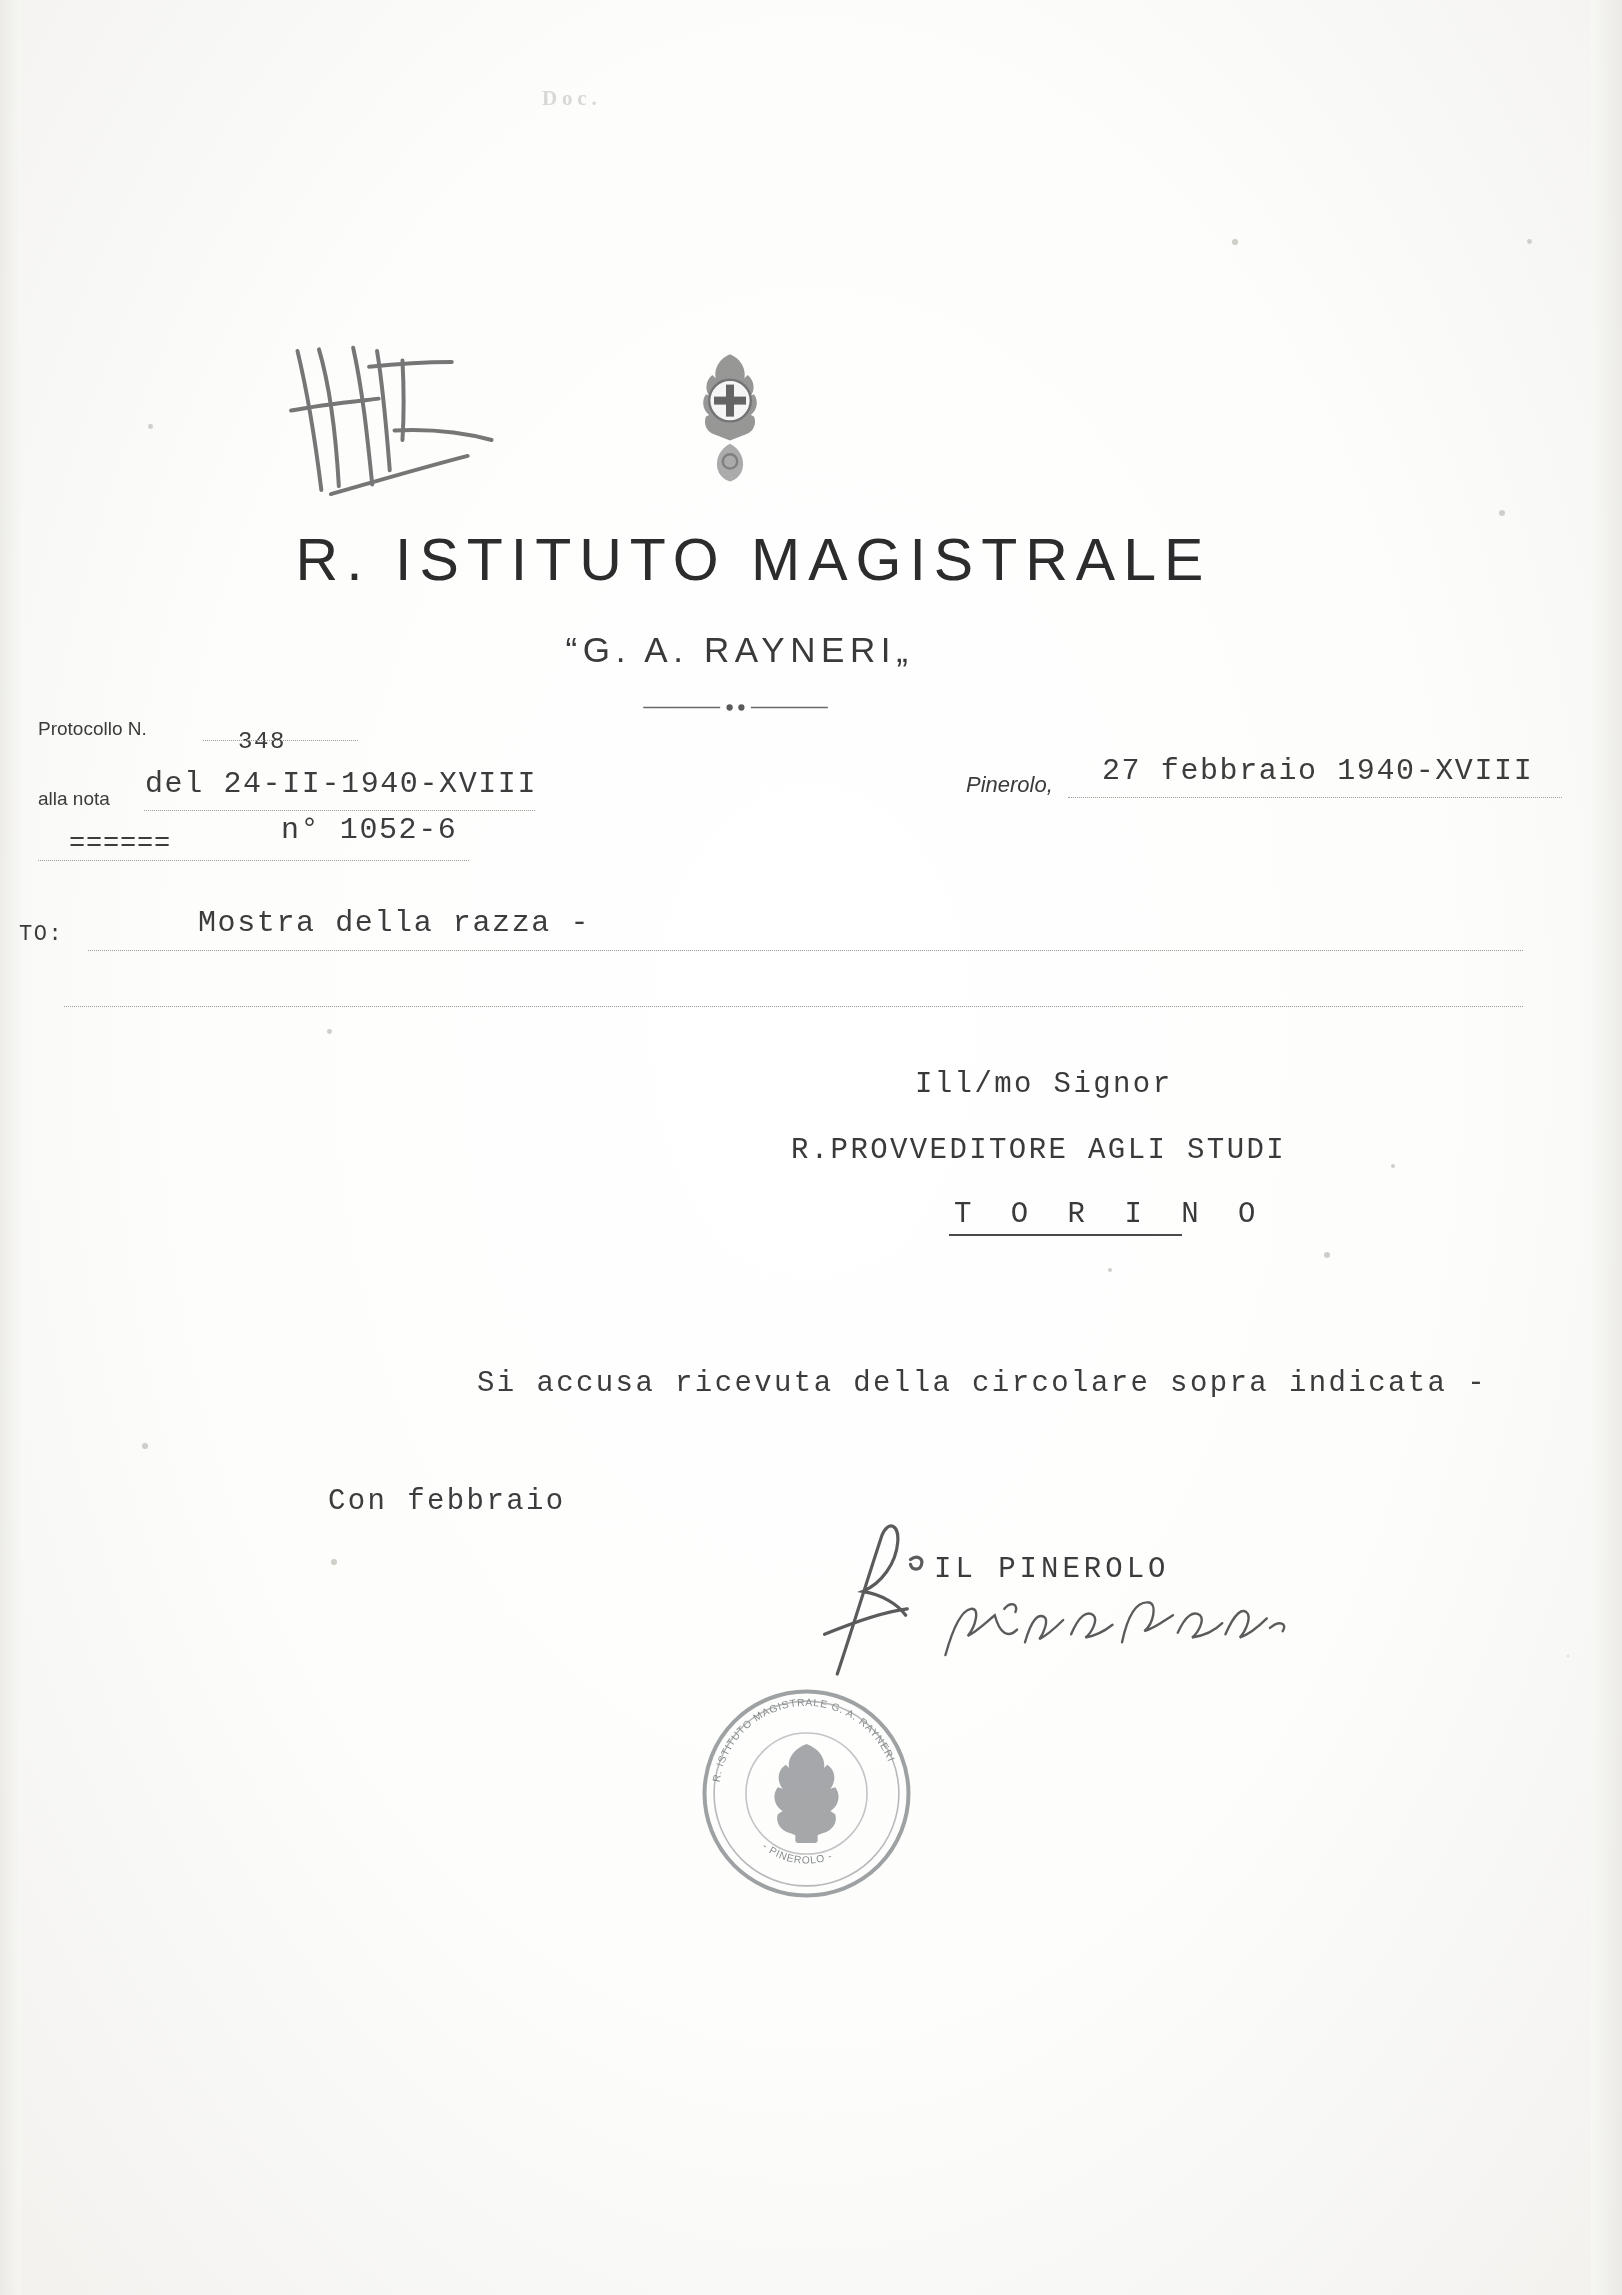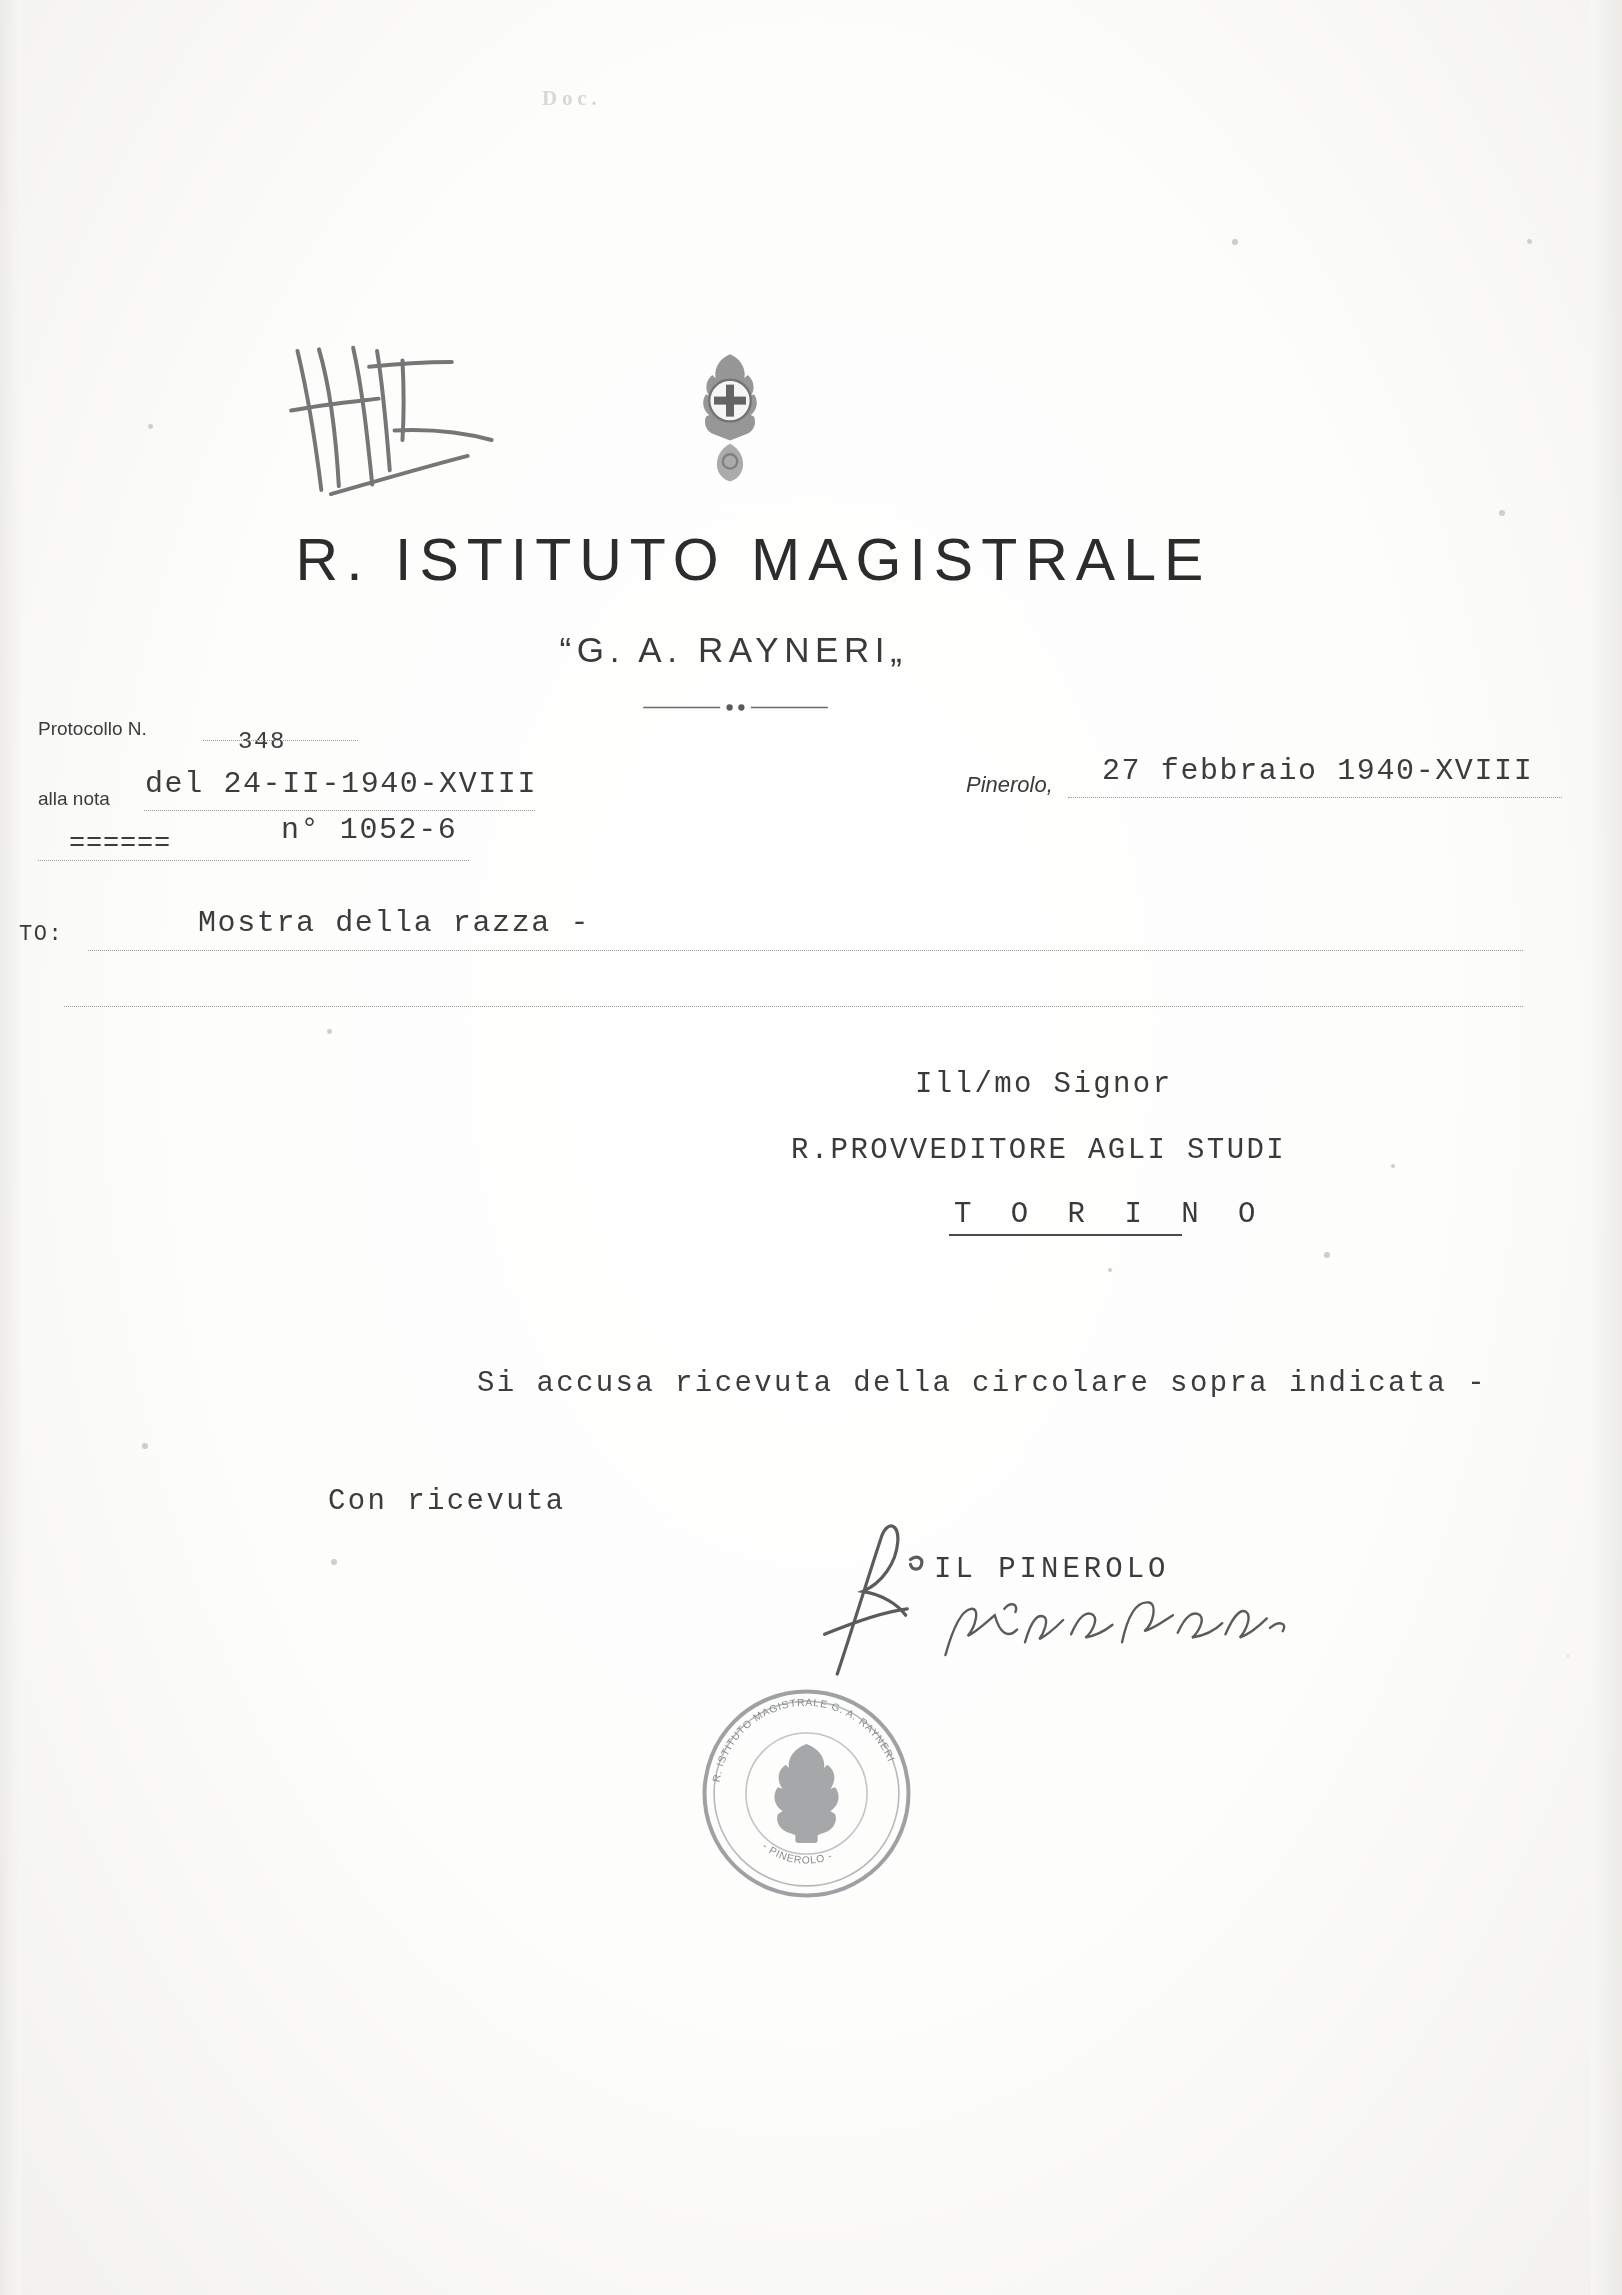--- a/index.html
+++ b/index.html
@@ -71,20 +71,21 @@
   }
   .inst-subtitle {
     position: absolute;
     left: 0;
     top: 630px;
     width: 1467px;
     text-align: center;
     font-size: 35px;
     letter-spacing: 5.6px;
     color: #3a3a3a;
+    padding-left: 6px;
   }
   .rule-orn {
     position: absolute;
     left: 642px;
     top: 702px;
     width: 187px;
     height: 11px;
   }
 
   
@@ -279,21 +280,21 @@
   <div class="typed to-value">Mostra  della  razza -</div>
   <div class="dotline to-dots"></div>
   <div class="dotline to-dots2"></div>
 
   <div class="addr-line addr1">Ill/mo Signor</div>
   <div class="addr-line addr2">R.PROVVEDITORE AGLI STUDI</div>
   <div class="addr-line addr3">T O R I N O</div>
   <div class="addr3-underline"></div>
 
   <div class="body-line body1">Si accusa ricevuta della circolare sopra indicata -</div>
-  <div class="body-line body2">Con ricevuta</div>
+  <div class="body-line body2">Con febbraio</div>
 
   <div class="sign-title">IL  PINEROLO</div>
 
   <svg class="signature" viewBox="0 0 640 220">
     <g stroke="#3f3f3f" fill="none" stroke-width="4" stroke-linecap="round">
       <path d="M40,200 C60,140 80,74 96,26 C104,6 118,12 116,34 C114,60 96,86 72,96 C96,100 116,112 126,126"></path>
       <path d="M24,150 C58,136 96,122 128,118"></path>
       <path d="M132,56 C140,50 148,54 146,62 C144,70 134,70 132,62"></path>
     </g>
     <g stroke="#3f3f3f" fill="none" stroke-width="3" stroke-linecap="round">

